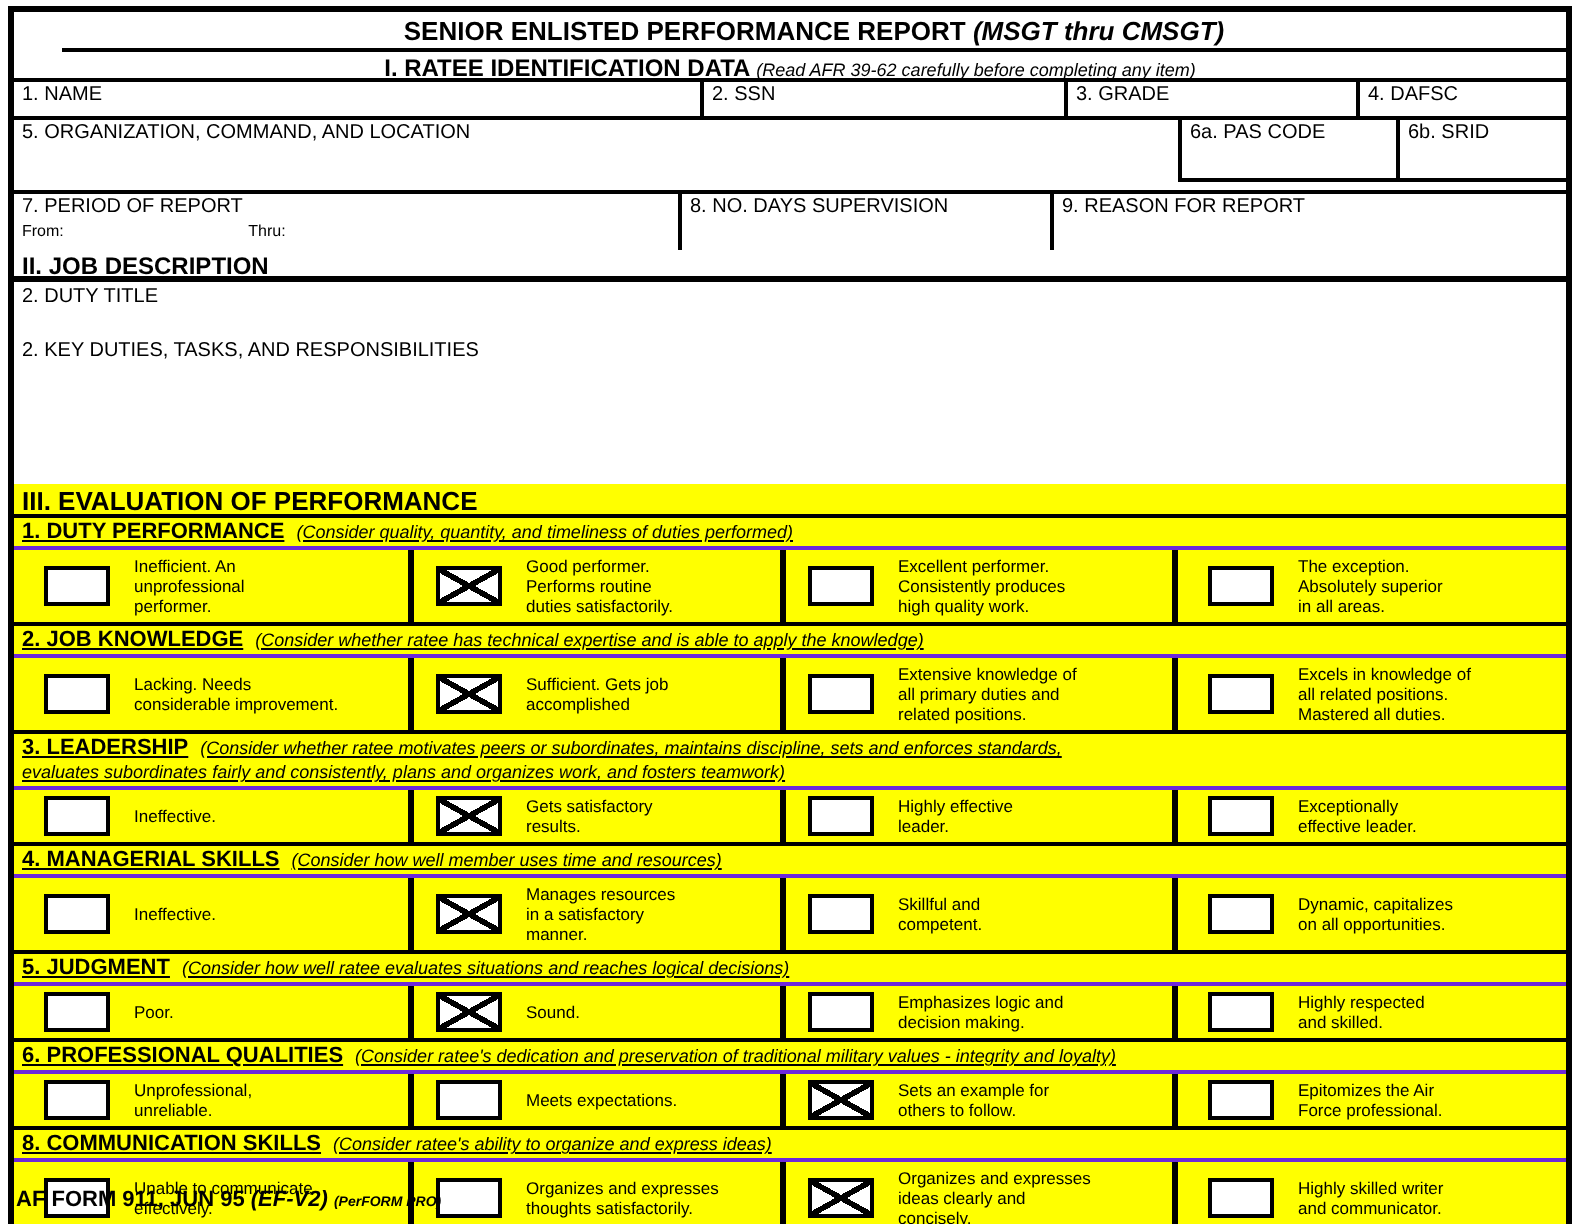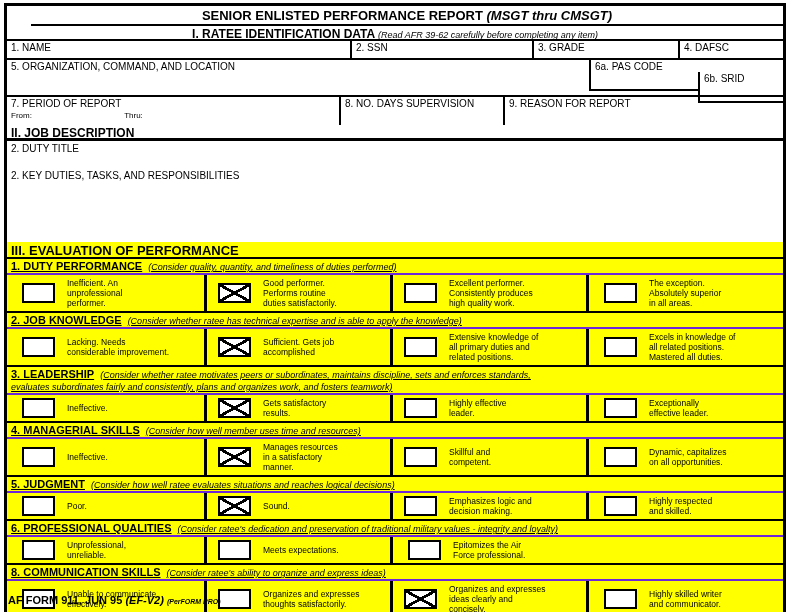--- a/index.html
+++ b/index.html
@@ -31,27 +31,27 @@
   .id-row1 { display: flex; border-bottom: 2px solid #000; height: 19px; }
   .id-row1 > div { padding: 1px 4px; border-right: 2px solid #000; }
   .id-row1 > div:last-child { border-right: none; flex: 1; }
   .w-name { width: 345px; } .w-ssn { width: 182px; } .w-grade { width: 146px; }
   .org-row { position: relative; height: 37px; border-bottom: 2px solid #000; padding: 1px 4px; }
   .pas-box {
     position: absolute; top: 0; left: 582px; width: 109px; height: 31px;
     border-left: 2px solid #000; border-bottom: 2px solid #000; padding: 1px 4px;
   }
   .srid-box {
-    position: absolute; top: 12px; left: 691px; right: 0; height: 31px;
+    position: absolute; top: 0; left: 691px; right: 0; height: 31px;
     border-left: 2px solid #000; border-bottom: 2px solid #000; padding: 1px 4px;
   }
   .period-row { display: flex; height: 28px; }
   .period-row > div { padding: 1px 4px; border-right: 2px solid #000; }
   .period-row > div:last-child { border-right: none; flex: 1; }
-  .w-period { width: 334px; } .w-days { width: 164px; }
+  .w-period { width: 334px; } .w-days { width: 186px; }
   .fromthru { font-size: 8px; margin-top: 2px; }
   .fromthru .thru { margin-left: 90px; }
   .sec2-head {
     border-bottom: 3px solid #000; font-weight: bold; font-size: 12px;
     padding: 1px 4px 0 4px; height: 16px;
   }
   .jobdesc { height: 101px; padding: 2px 4px; }
   .jobdesc .key-duties { margin-top: 16px; }
   .sec3 { background: #FFFF00; }
   .sec3-head {
@@ -276,20 +276,25 @@
         <div class="factor-row">
           <div class="opt-cell c0">
             <span class="cbx"></span>
             <span class="opt-text">Unprofessional,
 unreliable.</span>
           </div>
           <div class="opt-cell c1">
             <span class="cbx"></span>
             <span class="opt-text">Meets expectations.</span>
           </div>
+          <div class="opt-cell c2">
+            <span class="cbx checked"></span>
+            <span class="opt-text">Sets an example for
+others to follow.</span>
+          </div>
           <div class="opt-cell c3">
             <span class="cbx"></span>
             <span class="opt-text">Epitomizes the Air
 Force professional.</span>
           </div>
         </div>
         <div class="factor-head"><span class="f-label">8. COMMUNICATION SKILLS</span><span class="note">(Consider ratee's ability to organize and express ideas)</span></div>
         <div class="factor-row">
           <div class="opt-cell c0">
             <span class="cbx"></span>

